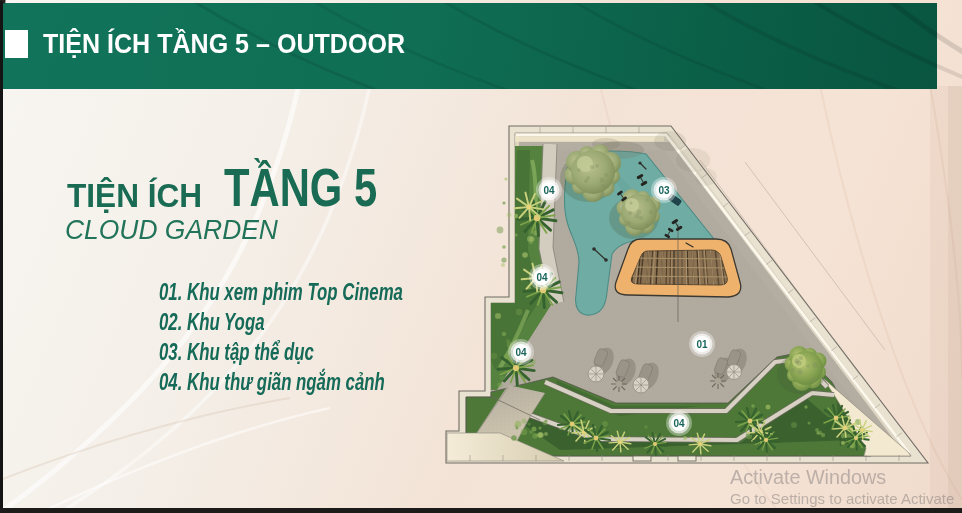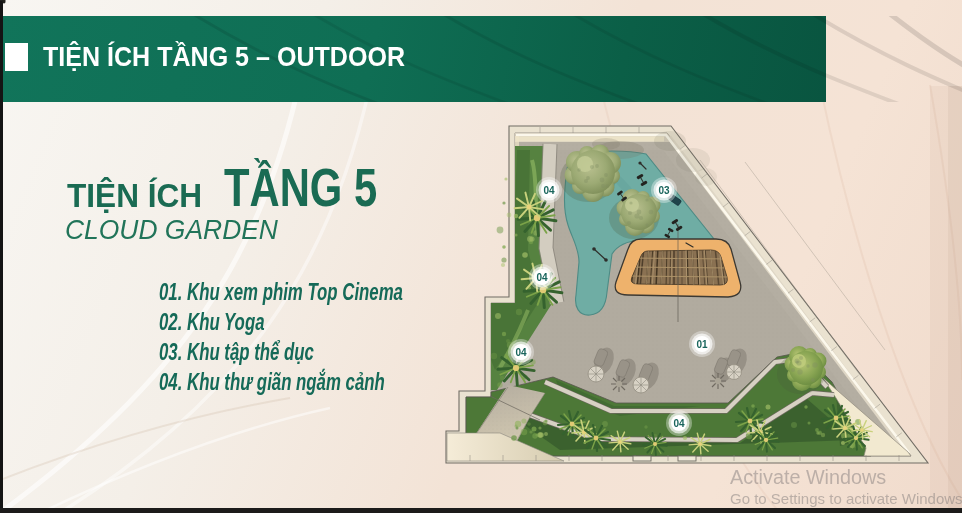--- a/index.html
+++ b/index.html
@@ -16,21 +16,21 @@
   <path d="M60,513 C240,400 330,270 370,85" stroke="rgba(255,255,255,0.45)" stroke-width="3.5" fill="none"></path>
   <path d="M600,85 C640,250 700,420 780,513" stroke="rgba(205,160,135,0.12)" stroke-width="2" fill="none"></path>
   <path d="M820,85 C850,230 900,400 962,500" stroke="rgba(205,160,135,0.15)" stroke-width="2" fill="none"></path>
   <path d="M930,85 C950,200 962,300 962,380" stroke="rgba(205,160,135,0.15)" stroke-width="2" fill="none"></path>
   <rect x="930" y="86" width="32" height="427" fill="rgba(190,150,130,0.10)"></rect>
   <rect x="948" y="86" width="14" height="427" fill="rgba(170,135,120,0.10)"></rect>
   <path d="M40,513 C130,470 230,430 330,408" stroke="rgba(255,255,255,0.5)" stroke-width="2.5" fill="none"></path>
   <path d="M0,480 C90,445 190,415 290,398" stroke="rgba(210,190,170,0.3)" stroke-width="2" fill="none"></path>
 </svg>
 
-<div class="abs" style="left:0;top:16px;width:826px;height:86px;
+<div class="abs" style="left:0;top:3px;width:937px;height:86px;
   background:linear-gradient(102deg,#11745a 0%,#0f6e54 45%,#0b5f47 75%,#095540 100%);">
 
   <svg width="962" height="86" style="position:absolute;left:0;top:0" viewBox="0 0 962 86">
     <path d="M180,-10 C260,40 330,70 400,96" stroke="rgba(0,0,0,0.10)" stroke-width="3" fill="none"></path>
     <path d="M300,-10 C380,40 460,70 530,96" stroke="rgba(0,0,0,0.08)" stroke-width="3" fill="none"></path>
     <path d="M430,-10 C510,40 590,70 660,96" stroke="rgba(0,0,0,0.09)" stroke-width="3" fill="none"></path>
     <path d="M560,-10 C640,40 720,70 790,96" stroke="rgba(0,0,0,0.08)" stroke-width="3" fill="none"></path>
     <path d="M690,-10 C770,40 850,70 920,96" stroke="rgba(0,0,0,0.09)" stroke-width="4" fill="none"></path>
     <path d="M800,-10 C880,40 940,65 1000,90" stroke="rgba(0,0,0,0.10)" stroke-width="4" fill="none"></path>
     <path d="M880,-10 C930,30 962,50 1010,75" stroke="rgba(0,0,0,0.12)" stroke-width="5" fill="none"></path>
@@ -597,15 +597,15 @@
   <g>
     <circle cx="679" cy="423" r="13" fill="#ffffff" opacity="0.35"></circle>
     <circle cx="679" cy="423" r="10.5" fill="#ffffff" opacity="0.65"></circle>
     <circle cx="679" cy="423" r="8" fill="#ffffff"></circle>
     <text x="679" y="426.6" font-size="10" font-weight="bold" fill="#19655c" text-anchor="middle" font-family="Liberation Sans,sans-serif">04</text>
   </g>
 </svg>
 
 <div class="abs" style="left:730px;top:467px;font-size:20px;color:rgba(112,108,110,0.42);line-height:1;transform:scaleX(0.99);transform-origin:0 0;white-space:nowrap;">Activate Windows</div>
 
-<div class="abs" style="left:730px;top:491px;font-size:15px;color:rgba(118,112,112,0.45);line-height:1;transform:scaleX(1);transform-origin:0 0;white-space:nowrap;">Go to Settings to activate Windows</div>
+<div class="abs" style="left:730px;top:491px;font-size:15px;color:rgba(118,112,112,0.45);line-height:1;transform:scaleX(1);transform-origin:0 0;white-space:nowrap;">Go to Settings to activate Activate</div>
 
 <div class="abs" style="left:0;top:508px;width:962px;height:5px;background:#1c1b1a;"></div>
 
 </body></html>

